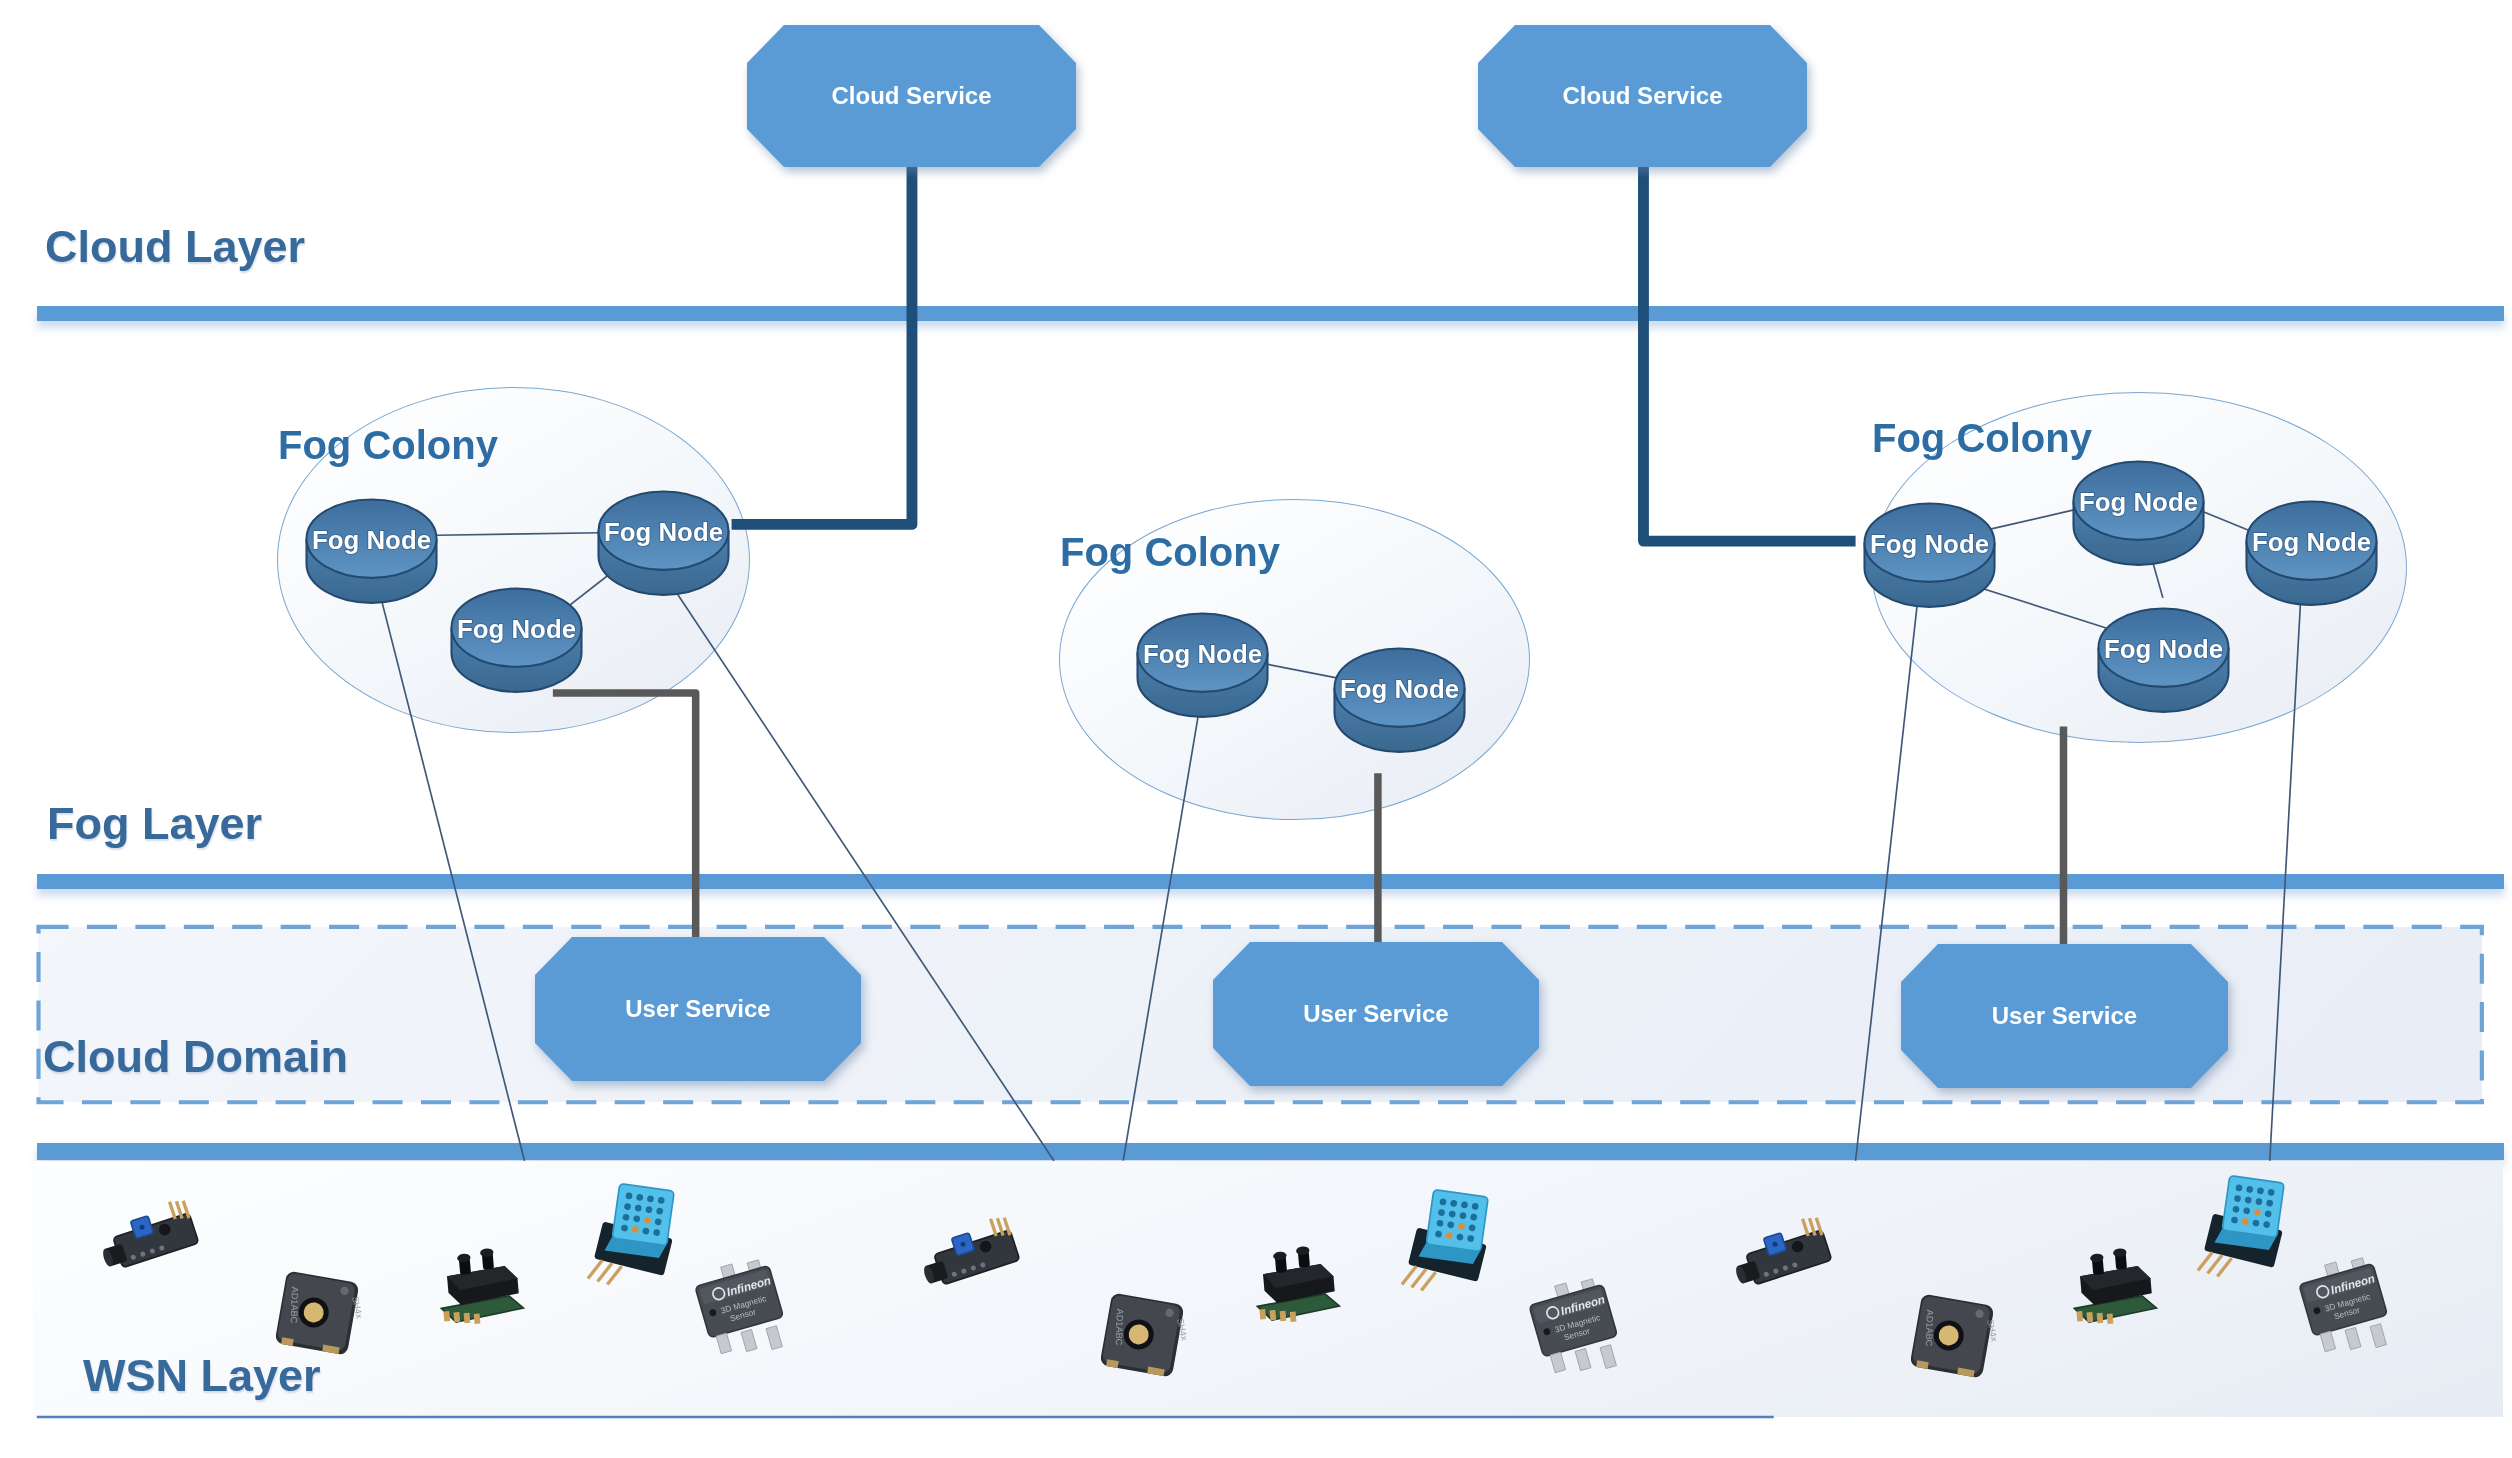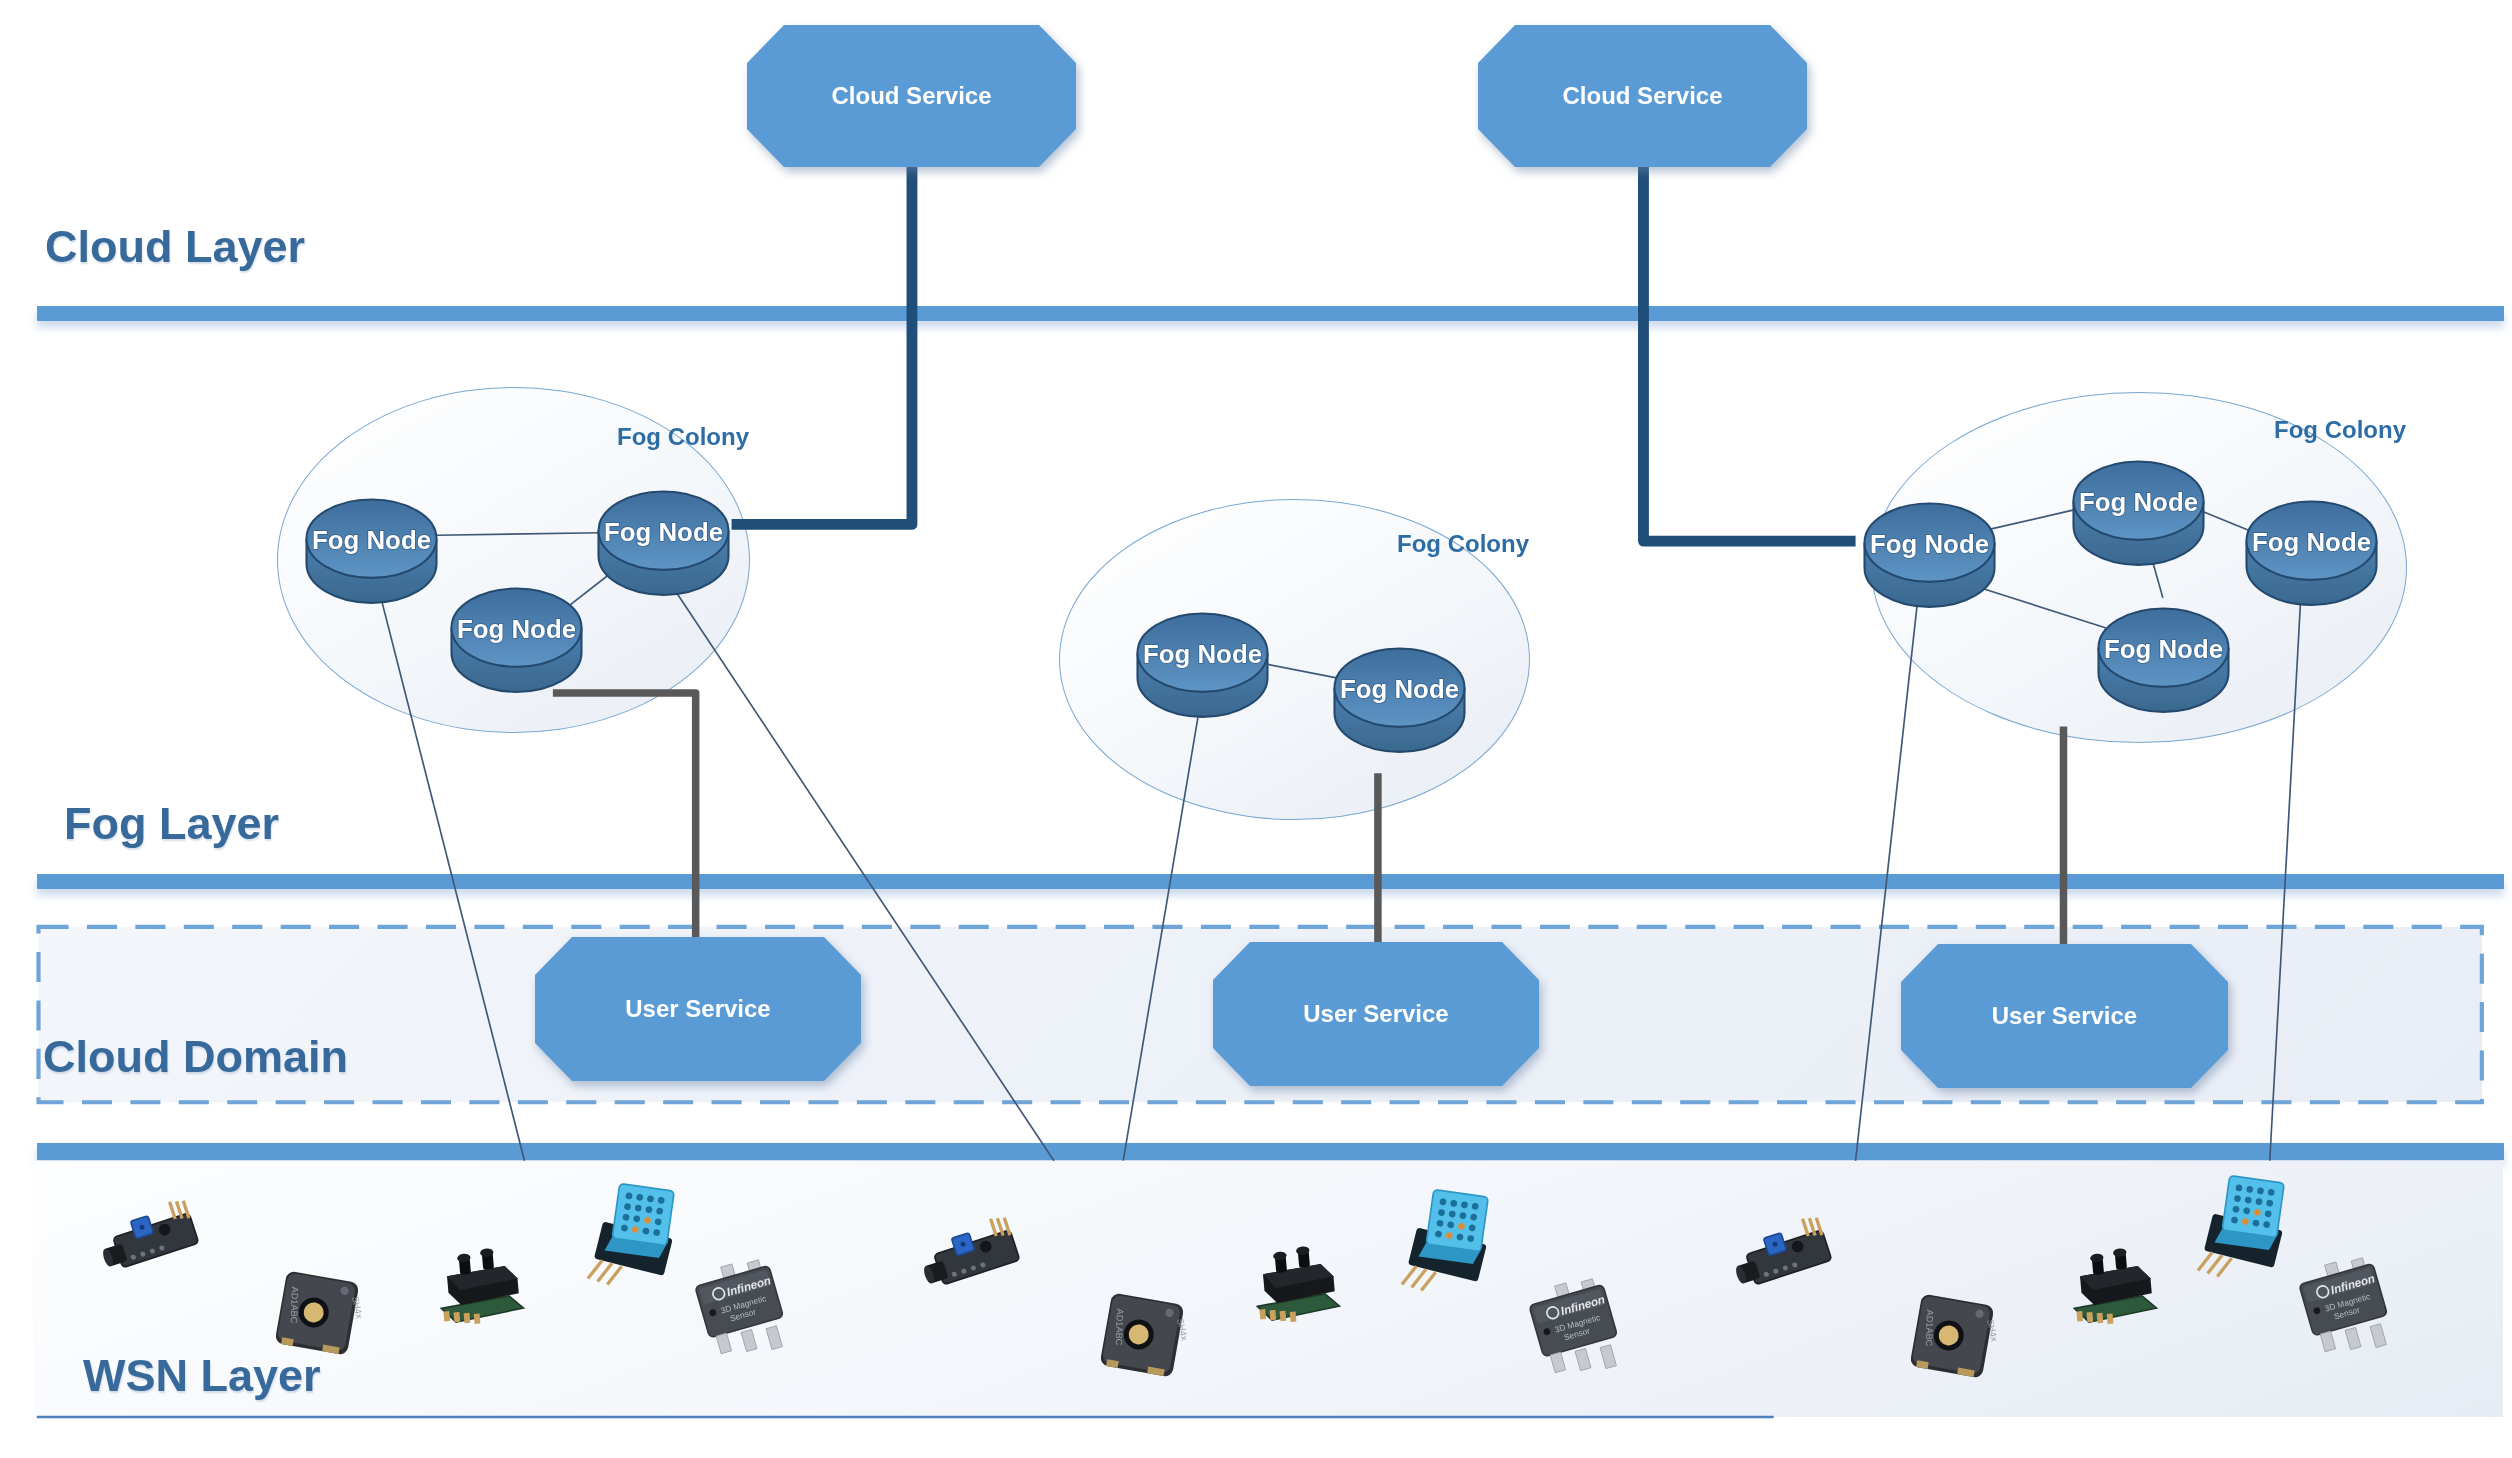--- a/index.html
+++ b/index.html
@@ -13,21 +13,21 @@
     box-shadow:0 6.7px 8.4px rgba(120,160,210,.38);}
 
   .user-domain-bg{position:absolute;left:38px;top:927px;width:2444px;height:175px;
     background:linear-gradient(135deg,#f3f6fa 0%,#edf1f8 45%,#e9eef6 100%);}
 
   .wsn-strip{position:absolute;left:33px;top:1161px;width:2470px;height:256px;
     background:linear-gradient(160deg,#fdfeff 0%,#f4f7fb 45%,#e7ecf4 100%);}
 
   .colony{position:absolute;border-radius:50%;border:1.7px solid #7AA7D2;box-sizing:border-box;
     background:linear-gradient(150deg,#ffffff 5%,#f5f8fb 50%,#e7ecf4 100%);}
-  .colony-title{font-weight:bold;font-size:24px;color:#2E6DA4;text-align:right;}
+  .colony-title{font-weight:bold;font-size:40px;color:#2E6DA4;text-align:left;}
 
   .octo-wrap{position:absolute;filter:drop-shadow(3.3px 5px 5px rgba(110,135,170,.5));}
   .octo{width:100%;height:100%;background:#5B9BD5;display:flex;align-items:center;justify-content:center;
     clip-path:polygon(37px 0,calc(100% - 37px) 0,100% 38px,100% calc(100% - 38px),
       calc(100% - 37px) 100%,37px 100%,0 calc(100% - 38px),0 38px);
     color:#ffffff;font-weight:bold;font-size:24px;white-space:nowrap;}
 
   svg.overlay{position:absolute;left:0;top:0;pointer-events:none;}
   .node-svg{position:absolute;overflow:visible;}
   .node-text{font-weight:bold;font-size:31px;fill:#ffffff;paint-order:stroke;
@@ -137,21 +137,21 @@
     </defs>
   </svg>
 
   <div class="hbar" style="left:37px;top:306px;width:2467px;"></div>
   <div class="hbar" style="left:37px;top:874px;width:2467px;"></div>
   <div class="user-domain-bg"></div>
   <div class="hbar" style="left:37px;top:1143px;width:2467px;height:16.7px;"></div>
   <div class="wsn-strip"></div>
 
   <div class="layer-label" style="left:45px;top:221px;">Cloud Layer</div>
-  <div class="layer-label" style="left:64px;top:798px;">Fog Layer</div>
+  <div class="layer-label" style="left:47px;top:798px;">Fog Layer</div>
   <div class="layer-label" style="left:43px;top:1031px;">Cloud Domain</div>
   <div class="layer-label" style="left:43px;top:1350px;margin-left:40px;">WSN Layer</div>
 
   <div class="colony" style="left:277px;top:387px;width:473px;height:346px;">
     <div class="colony-title" style="padding-top:35px;">Fog Colony</div>
   </div>
   <div class="colony" style="left:1059px;top:499px;width:471px;height:321px;">
     <div class="colony-title" style="padding-top:30px;">Fog Colony</div>
   </div>
   <div class="colony" style="left:1871px;top:392px;width:536px;height:351px;">

